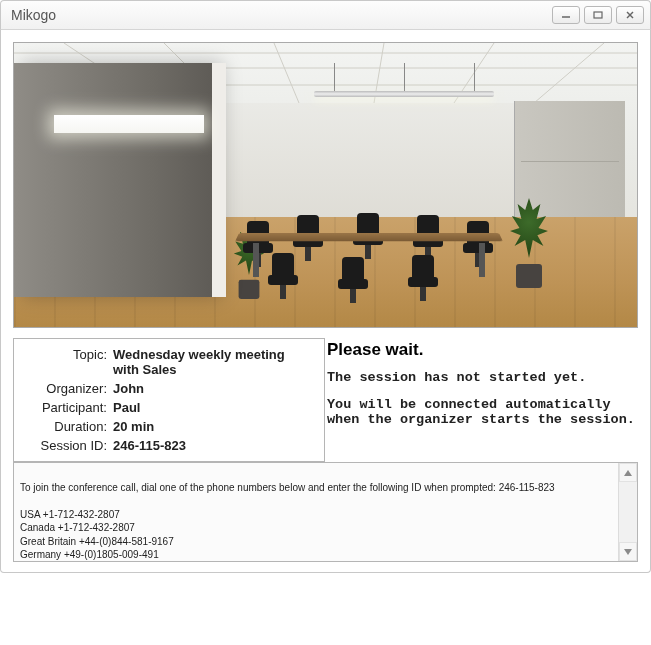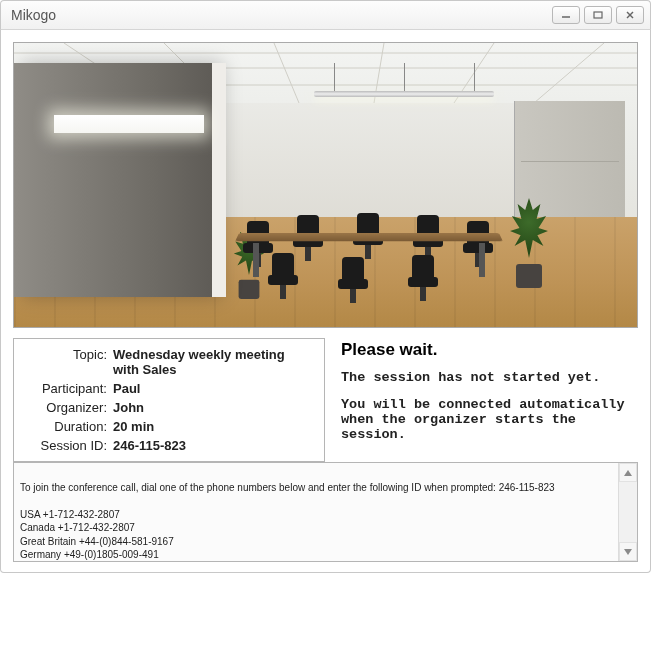--- a/index.html
+++ b/index.html
@@ -148,21 +148,21 @@
     position:absolute; inset:0 6px 30px 6px;
     background: radial-gradient(circle at 50% 40%, #3d6b2a, #274b18 70%);
     clip-path: polygon(50% 0,60% 20%,80% 10%,70% 35%,95% 30%,75% 50%,100% 55%,72% 62%,88% 80%,60% 70%,50% 100%,40% 70%,12% 80%,28% 62%,0 55%,25% 50%,5% 30%,30% 35%,20% 10%,40% 20%);
   }
   .plant .pot{position:absolute; bottom:0; left:12px; right:12px; height:24px; background:#474340; border-radius:3px;}
   .p1{left:490px; top:155px;} .p2{left:210px; top:175px; transform:scale(0.8);}
 
   
   .details-row {
     display:flex;
-    gap:14px;
+    gap:0;
     margin-top:10px;
   }
   .details-box {
     border:1px solid #b5b5b5;
     padding:6px 8px;
     width:312px;
     box-sizing:border-box;
   }
   .details-box table { border-collapse:collapse; width:100%; }
   .details-box td { padding:2px 3px; vertical-align:top; font-size:13px;}
@@ -329,26 +329,26 @@
 
     <div class="details-row">
       <div class="details-box">
         <table>
           <tbody>
               <tr>
             <td class="label">Topic:</td>
             <td class="value">Wednesday weekly meeting with Sales</td>
           </tr>
           <tr>
+            <td class="label">Organizer:</td>
+            <td class="value">John</td>
+          </tr>
+          <tr>
             <td class="label">Participant:</td>
             <td class="value">Paul</td>
-          </tr>
-          <tr>
-            <td class="label">Organizer:</td>
-            <td class="value">John</td>
           </tr>
           <tr>
             <td class="label">Duration:</td>
             <td class="value">20 min</td>
           </tr>
           <tr>
             <td class="label">Session ID:</td>
             <td class="value">246-115-823</td>
           </tr>
         </tbody>

